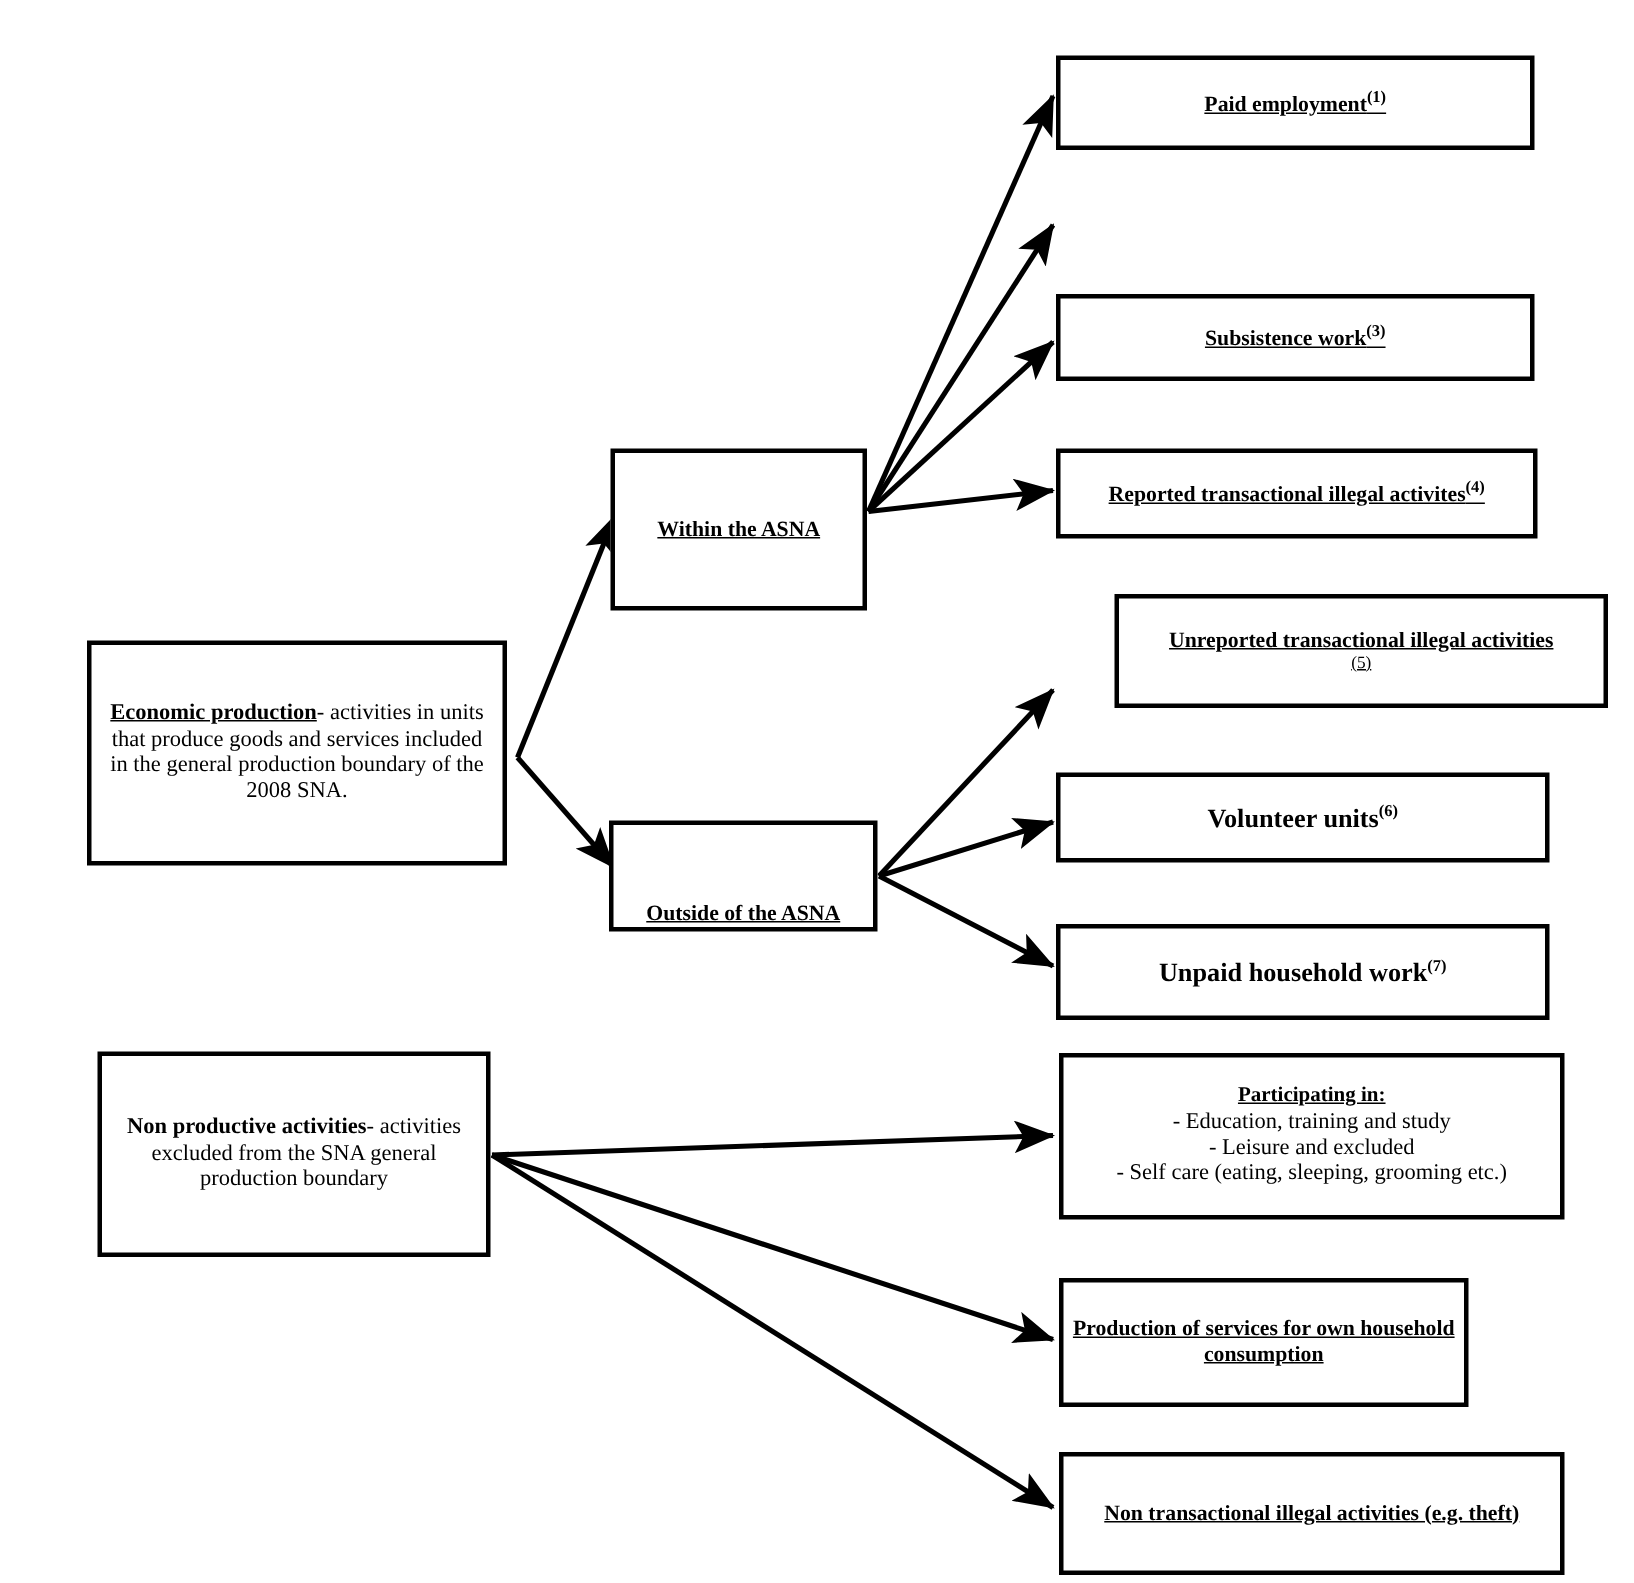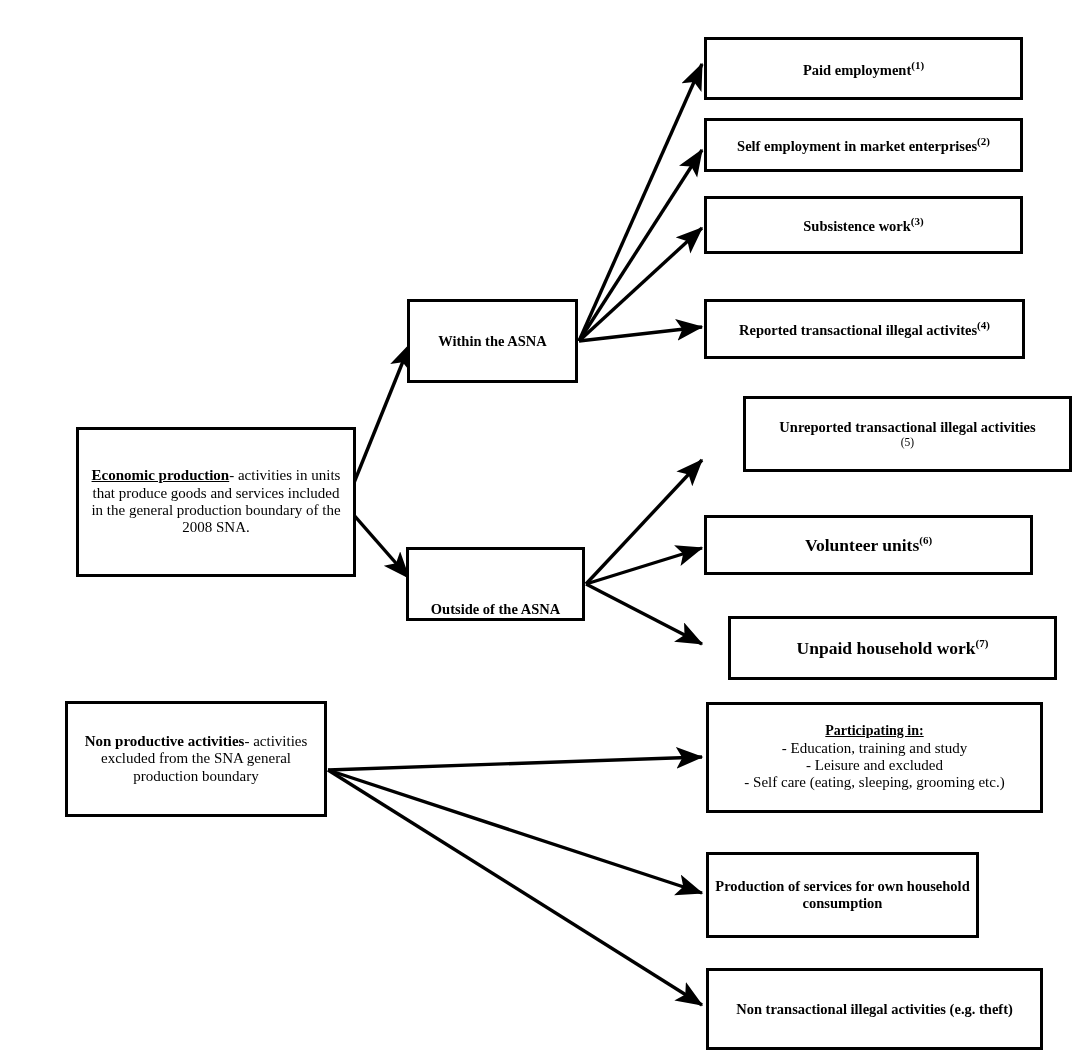--- a/index.html
+++ b/index.html
@@ -3,21 +3,21 @@
 <meta charset="utf-8">
 <style>
   html,body{margin:0;padding:0;background:#ffffff;}
   body{width:1089px;height:1055px;position:relative;overflow:hidden;
        font-family:"Liberation Serif","DejaVu Serif",serif;color:#000;}
   #canvas{position:absolute;inset:0;width:1089px;height:1055px;}
   svg.arrows{position:absolute;left:0;top:0;width:1089px;height:1055px;pointer-events:none;}
   .box{position:absolute;border:3px solid #000;background:#fff;box-sizing:border-box;
        display:flex;align-items:center;justify-content:center;text-align:center;}
   .box .inner{padding:0 6px;width:100%;line-height:1.16;}
-  .b-sm{font-size:14.5px;font-weight:bold;}
+  .b-sm{font-size:14.5px;font-weight:bold;text-decoration:underline;}
   .b-md{font-size:17.5px;font-weight:bold;}
   .b-reg{font-size:15px;font-weight:normal;}
   .sup{font-size:11px;vertical-align:super;font-weight:bold;}
   .u{text-decoration:underline;}
   .bold{font-weight:bold;}
   .note{display:block;font-size:11.5px;font-weight:normal;}
   .lst{font-size:15px;font-weight:normal;line-height:1.25;}
   .lst .hd{font-weight:bold;text-decoration:underline;font-size:14px;}
 </style>
 </head>
@@ -44,51 +44,46 @@
       <line x1="586" y1="584" x2="702" y2="460"></line>
       <line x1="586" y1="584" x2="702" y2="548"></line>
       <line x1="586" y1="584" x2="702" y2="644"></line>
 
       <line x1="328" y1="770" x2="702" y2="757"></line>
       <line x1="328" y1="770" x2="702" y2="893"></line>
       <line x1="328" y1="770" x2="702" y2="1005"></line>
     </g>
   </svg>
 
-  <div class="box" style="left:76px;top:427px;width:280px;height:150px;">
+  <div class="box" style="left:58px;top:427px;width:280px;height:150px;">
     <div class="inner b-reg">
       <span class="bold u">Economic production</span><span>- activities in units that produce goods and services included in the general production boundary of the 2008 SNA.</span>
     </div>
   </div>
 
-  <div class="box" style="left:65px;top:701px;width:262px;height:116px;justify-content:center;">
+  <div class="box" style="left:65px;top:701px;width:262px;height:137px;justify-content:center;">
     <div class="inner b-reg">
       <span class="bold">Non productive activities</span><span>- activities excluded from the SNA general production boundary</span>
     </div>
   </div>
 
-  <div class="box" style="left:407px;top:299px;width:171px;height:84px;">
+  <div class="box" style="left:407px;top:299px;width:171px;height:108px;">
     <div class="inner b-sm">Within the ASNA</div>
   </div>
 
   <div class="box" style="left:406px;top:547px;width:179px;height:74px;align-items:flex-end;">
     <div class="inner b-sm">Outside of the ASNA</div>
   </div>
 
   <div class="box" style="left:704px;top:37px;width:319px;height:63px;">
     <div class="inner b-sm">
       <span>Paid employment</span><span class="sup">(1)</span>
     </div>
   </div>
 
-  <div class="box" style="left:704px;top:118px;width:319px;height:54px;">
-    <div class="inner b-sm">
-      <span>Self employment in market enterprises</span><span class="sup">(2)</span>
-    </div>
-  </div>
 
   <div class="box" style="left:704px;top:196px;width:319px;height:58px;">
     <div class="inner b-sm">
       <span>Subsistence work</span><span class="sup">(3)</span>
     </div>
   </div>
 
   <div class="box" style="left:704px;top:299px;width:321px;height:60px;">
     <div class="inner b-sm">
       <span>Reported transactional illegal activites</span><span class="sup">(4)</span>
@@ -101,21 +96,21 @@
       <span class="note">(5)</span>
     </div>
   </div>
 
   <div class="box" style="left:704px;top:515px;width:329px;height:60px;">
     <div class="inner b-md">
       <span>Volunteer units</span><span class="sup">(6)</span>
     </div>
   </div>
 
-  <div class="box" style="left:728px;top:616px;width:329px;height:64px;">
+  <div class="box" style="left:704px;top:616px;width:329px;height:64px;">
     <div class="inner b-md">
       <span>Unpaid household work</span><span class="sup">(7)</span>
     </div>
   </div>
 
   <div class="box" style="left:706px;top:702px;width:337px;height:111px;">
     <div class="inner lst">
       <div class="hd">Participating in:</div>
       <div>- Education, training and study</div>
       <div>- Leisure and excluded</div>

